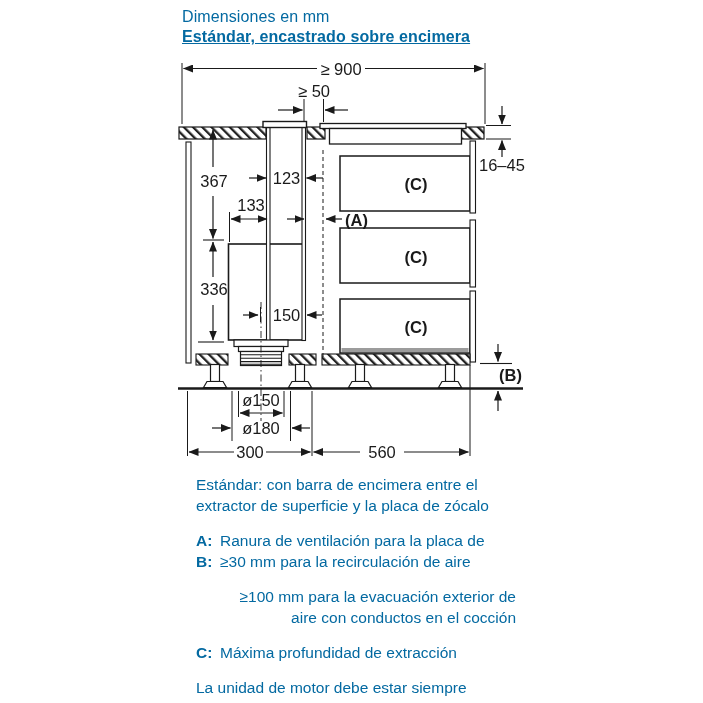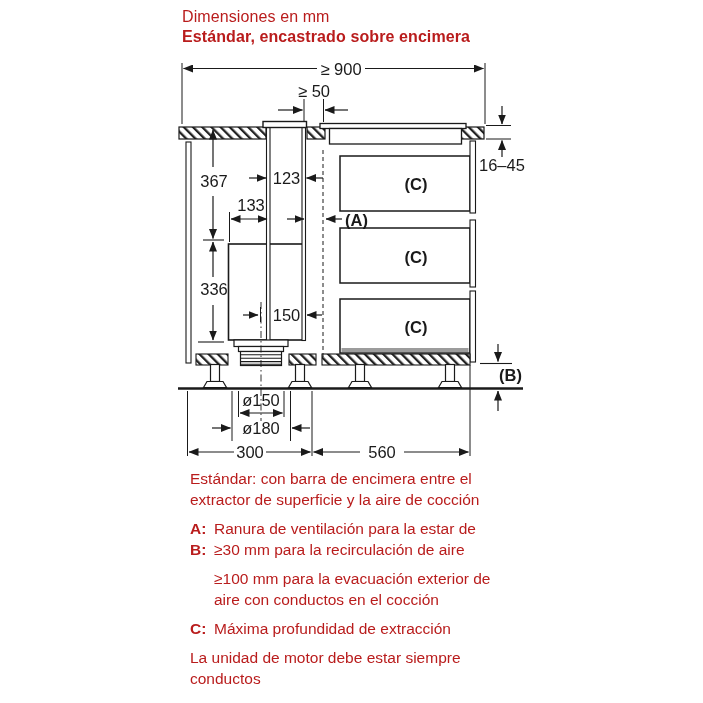--- a/index.html
+++ b/index.html
@@ -1,31 +1,31 @@
 <!DOCTYPE html>
 <html><head>
 <meta charset="utf-8">
 <style>
   html,body { margin:0; padding:0; background:#ffffff; }
   .page {
     position:relative; width:703px; height:703px; background:#ffffff;
-    font-family:"Liberation Sans", sans-serif; color:#b91c1c; overflow:hidden;
+    font-family:"Liberation Sans", sans-serif; color:#0369a1; overflow:hidden;
   }
   .titles { position:absolute; left:182px; top:7px; font-size:16px; line-height:19.5px; letter-spacing:.1px; }
-  .titles .main { font-weight:bold; }
+  .titles .main { font-weight:bold;text-decoration:underline; }
   svg.diagram { position:absolute; left:0; top:55px; }
   svg text { fill:#1a1a1a; font-family:"Liberation Sans", sans-serif; font-size:16.5px; }
   svg text.bold { font-weight:bold; }
   .legend { position:absolute; left:182px; top:460px; width:348px; font-size:15.5px; line-height:21px; }
-  .legend .block { margin:8px; }
+  .legend .block { margin:14px; }
   .legend .item { display:grid; grid-template-columns:24px 1fr; }
   .legend .key { font-weight:bold; }
   .legend .indent { padding-left:24px; }
   .mt9  { margin-top:9px; }
-  .mt7  { margin-top:7px; }
+  .mt7  { margin-top:7px;text-align:right; }
   .mt8  { margin-top:8px; }
   .mt12 { margin-top:12px; }
 </style>
 </head>
 <body>
 
 <div class="page">
 
   <div class="titles">
     <div>Dimensiones en mm</div>
@@ -223,27 +223,27 @@
     <text class="bold" x="345" y="225.5">(A)</text>
     <text class="bold" x="499" y="381">(B)</text>
     <text class="bold" x="416" y="190" text-anchor="middle">(C)</text>
     <text class="bold" x="416" y="263" text-anchor="middle">(C)</text>
     <text class="bold" x="416" y="333" text-anchor="middle">(C)</text>
   </svg>
 
   <div class="legend">
     <div class="block">
       <div>Estándar: con barra de encimera entre el</div>
-      <div>extractor de superficie y la aire de cocción</div>
+      <div>extractor de superficie y la placa de zócalo</div>
     </div>
 
     <div class="block mt9">
       <div class="item">
         <span class="key">A:</span>
-        <span>Ranura de ventilación para la estar de</span>
+        <span>Ranura de ventilación para la placa de</span>
       </div>
       <div class="item">
         <span class="key">B:</span>
         <span>≥30 mm para la recirculación de aire</span>
       </div>
     </div>
 
     <div class="block mt7 indent">
       <div>≥100 mm para la evacuación exterior de</div>
       <div>aire con conductos en el cocción</div>

